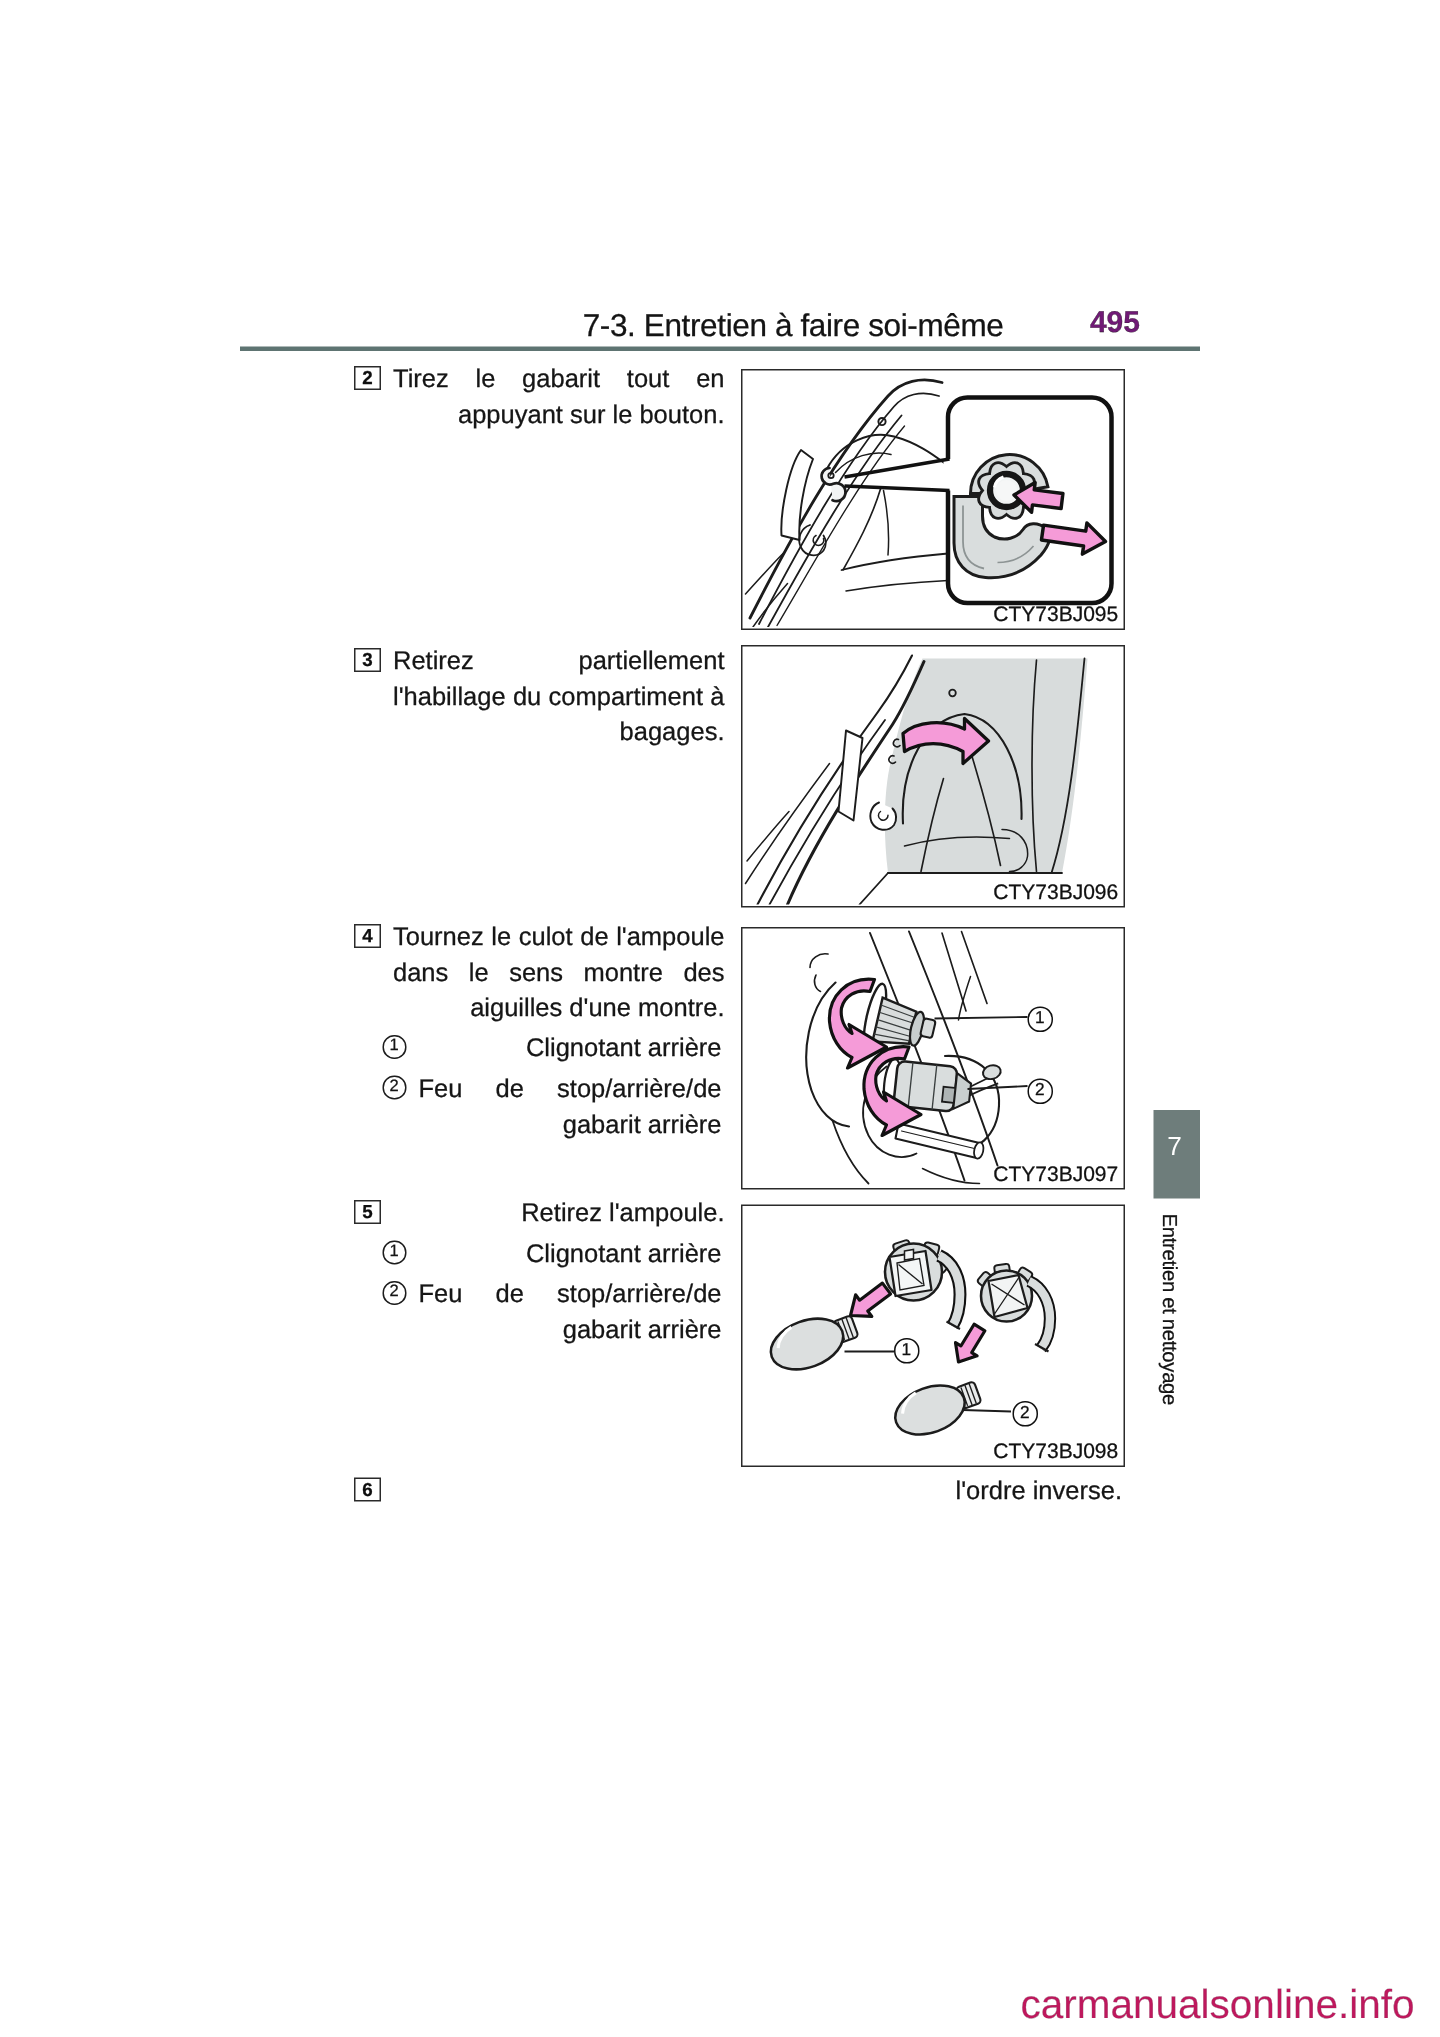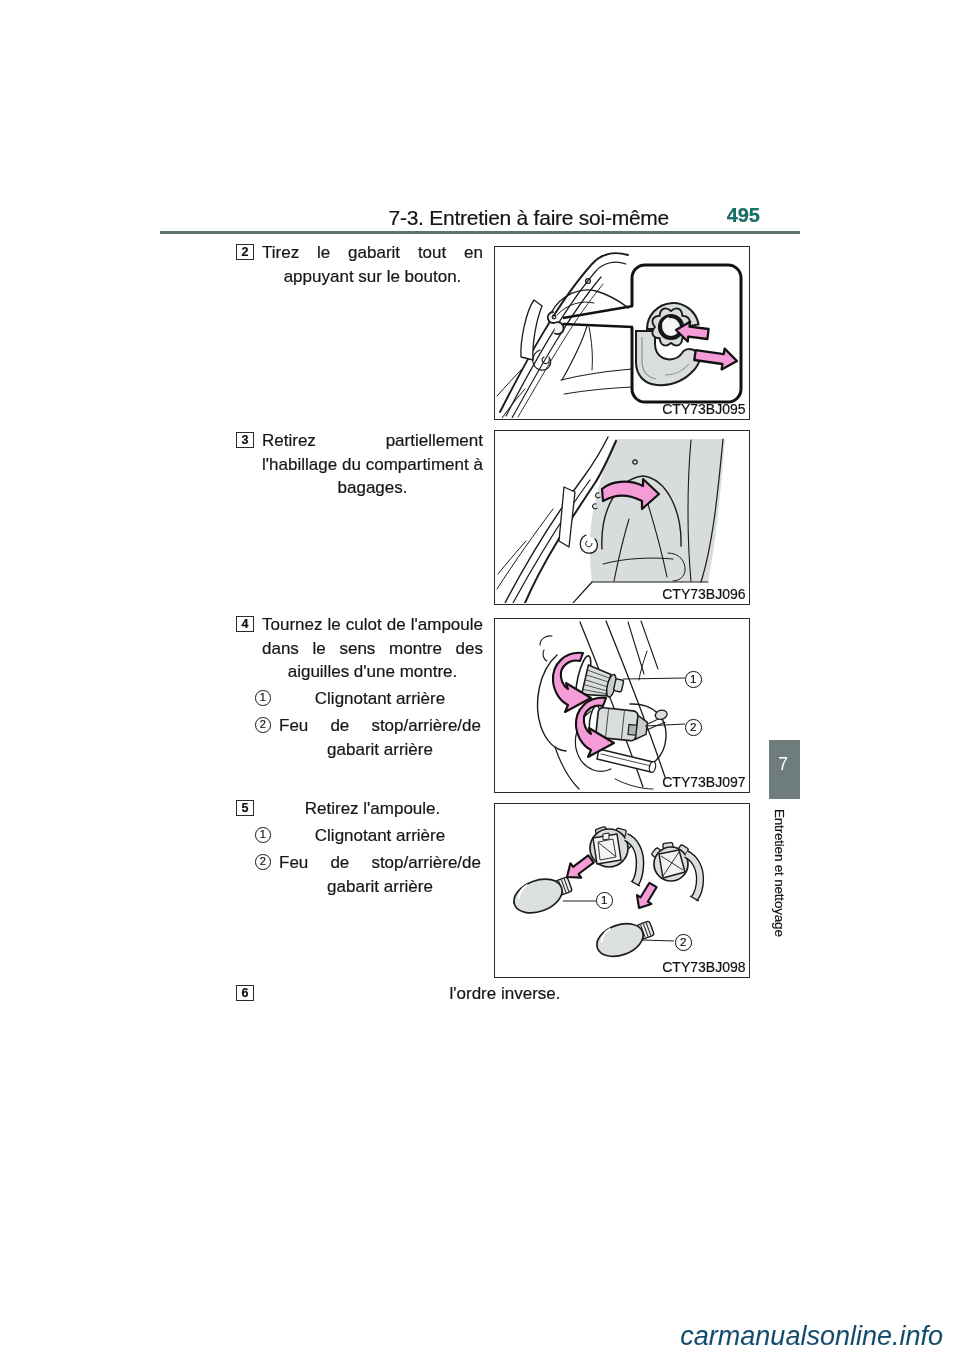--- a/index.html
+++ b/index.html
@@ -2,54 +2,54 @@
 <html><head>
 <meta charset="utf-8">
 <style>
   html,body{margin:0;padding:0;background:#fff;}
   .page{position:relative;width:960px;height:1358px;background:#fff;overflow:hidden;
         font-family:"Liberation Sans",sans-serif;color:#111;-webkit-text-stroke:0.18px #111;}
   
   .header-title{position:absolute;top:210px;right:291px;font-size:21px;letter-spacing:-0.25px;
                 line-height:15px;white-space:nowrap;color:#141414;}
   .header-pagenum{position:absolute;top:205px;right:200px;font-size:20px;font-weight:bold;
-                  line-height:20px;white-space:nowrap;color:#0f766e;}
+                  line-height:20px;white-space:nowrap;color:#701a75;}
   .header-rule{position:absolute;left:160px;top:231px;width:640px;height:2.6px;background:#5e7472;}
   
   .step{position:absolute;left:262px;font-size:17px;line-height:23.5px;color:#161616;}
   .step-0{top:241px;width:221px;}
   .step-1{top:429px;width:221px;}
   .step-2{top:613px;width:221px;}
   .step-3{top:797px;width:221px;}
   .step-4{top:982px;width:486px;}
   .numbox{position:absolute;left:-26px;top:2.5px;width:16px;height:14.5px;border:1.6px solid #2a2a2a;
           font-size:12.5px;font-weight:bold;text-align:center;line-height:14.5px;color:#0e0e0e;}
   .jline{text-align:justify;text-align-last:justify;}
-  .nline{text-align:center;}
+  .nline{text-align:right;}
   .bullet{position:relative;margin-left:17px;width:202px;margin-top:3.5px;}
   .bullet .circ{position:absolute;left:-24px;top:3px;width:13.5px;height:13.5px;border:1.5px solid #1c1c1c;
                 border-radius:50%;font-size:11px;font-weight:normal;text-align:center;line-height:13.5px;}
   
   .fig{position:absolute;left:494px;width:253.5px;background:#fff;border:1.4px solid #2a2a2a;}
   .fig-0{top:246px;height:171.5px;}
   .fig-1{top:430px;height:172.5px;text-decoration:underline;}
   .fig-2{top:618px;height:172.5px;}
   .fig-3{top:803px;height:172.5px;}
   .fig svg{position:absolute;left:0;top:0;}
   .figcap{position:absolute;right:3px;bottom:2px;font-size:14px;letter-spacing:0;color:#111;}
   .callout{position:absolute;width:14.5px;height:14.5px;border:1.6px solid #111;border-radius:50%;
            background:#fff;font-size:11.5px;text-align:center;line-height:14.5px;color:#111;}
   
   .chapter-tab{position:absolute;left:769px;top:740px;width:31px;height:59px;background:#6e7d7b;}
   .chapter-tab span{position:absolute;left:0;right:3px;top:16px;text-align:center;color:#fff;
                     font-size:17.5px;line-height:17px;-webkit-text-stroke:0;}
   .chapter-label{position:absolute;left:772px;top:809px;height:160px;
                  writing-mode:vertical-rl;text-orientation:mixed;font-size:13.5px;letter-spacing:-0.2px;
                  color:#141414;white-space:nowrap;}
-  .watermark{position:absolute;top:1322px;right:17px;font-size:27px;color:#0c4a6e;line-height:28px;font-style:italic;-webkit-text-stroke:0.15px #9b9b9b;}
+  .watermark{position:absolute;top:1322px;right:17px;font-size:27px;color:#be185d;line-height:28px;-webkit-text-stroke:0.15px #9b9b9b;}
 </style>
 </head>
 <body>
 
 <div class="page">
   <div class="header-title">7-3. Entretien à faire soi-même</div>
   <div class="header-pagenum">495</div>
   <div class="header-rule"></div>
 
   <div id="steps">

